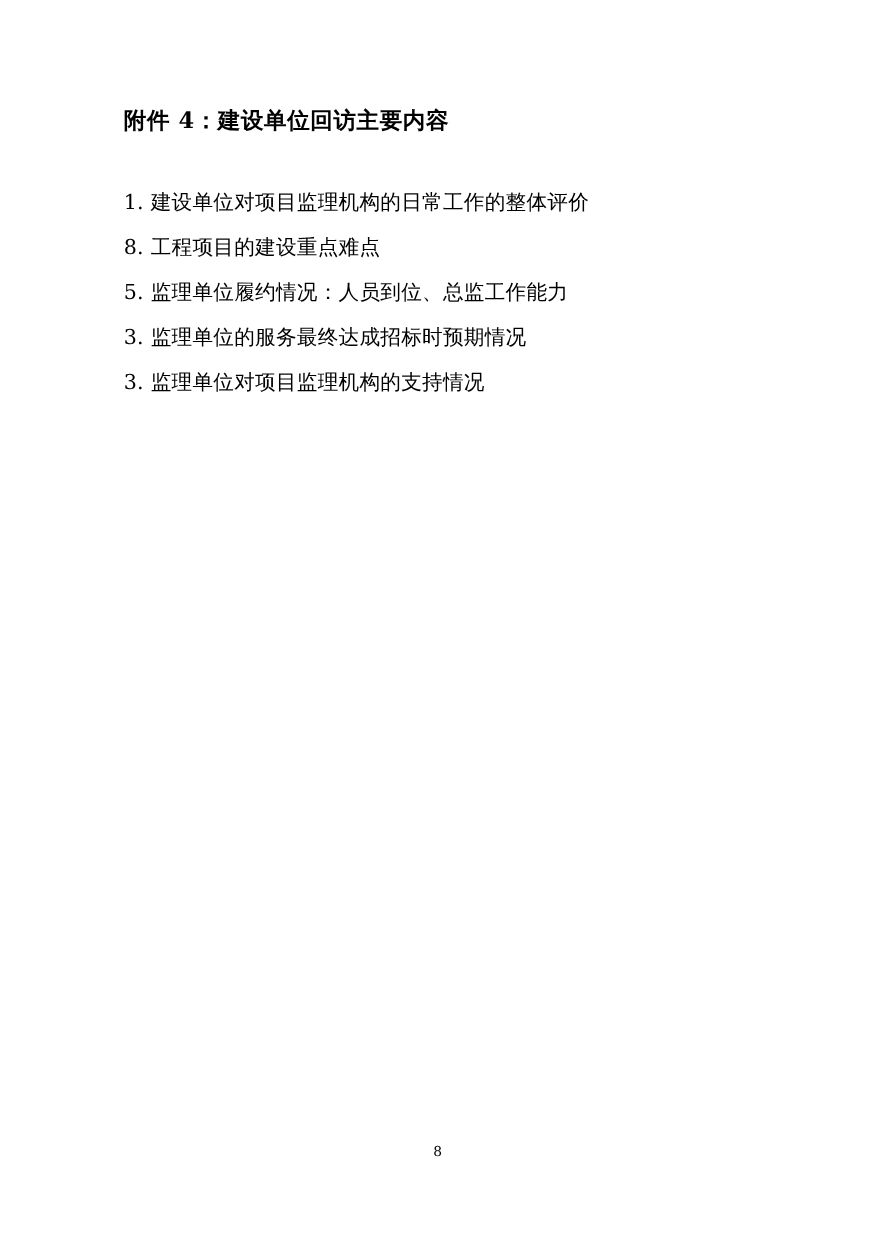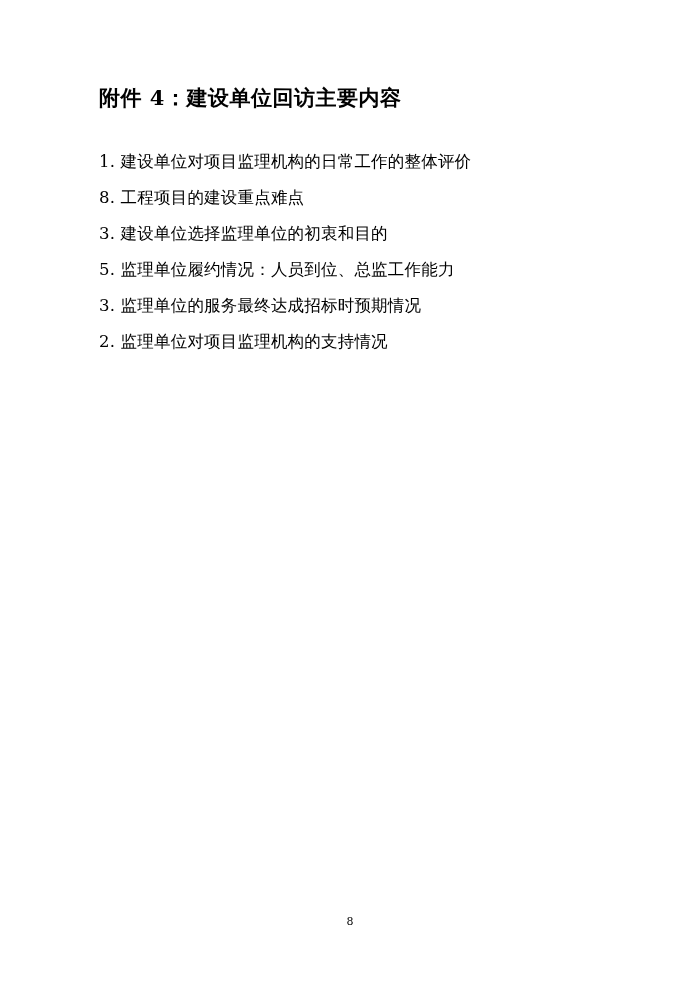--- a/index.html
+++ b/index.html
@@ -21,21 +21,21 @@
     top: 0;
     width: 700px;
     height: 989px;
     box-sizing: border-box;
     padding: 0;
   }
   .doc-title {
     position: absolute;
     left: 99px;
     top: 84px;
-    font-size: 21px;
+    font-size: 18px;
     font-weight: bold;
     letter-spacing: 0.5px;
     white-space: nowrap;
   }
   .content-list {
     position: absolute;
     left: 99px;
     top: 144px;
     width: 540px;
     list-style: none;
@@ -61,21 +61,20 @@
 </head>
 <body>
 
 <div class="page">
 
   <div class="doc-title">附件 4：建设单位回访主要内容</div>
 
   <ul class="content-list">
     <li>1. 建设单位对项目监理机构的日常工作的整体评价</li>
     <li>8. 工程项目的建设重点难点</li>
-    <li>3. 建设单位选择监理单位的初衷和目的</li>
     <li>5. 监理单位履约情况：人员到位、总监工作能力</li>
     <li>3. 监理单位的服务最终达成招标时预期情况</li>
-    <li>2. 监理单位对项目监理机构的支持情况</li>
+    <li>3. 监理单位对项目监理机构的支持情况</li>
   </ul>
 
   <div class="page-number">8</div>
 
 </div>
 
 </body></html>

